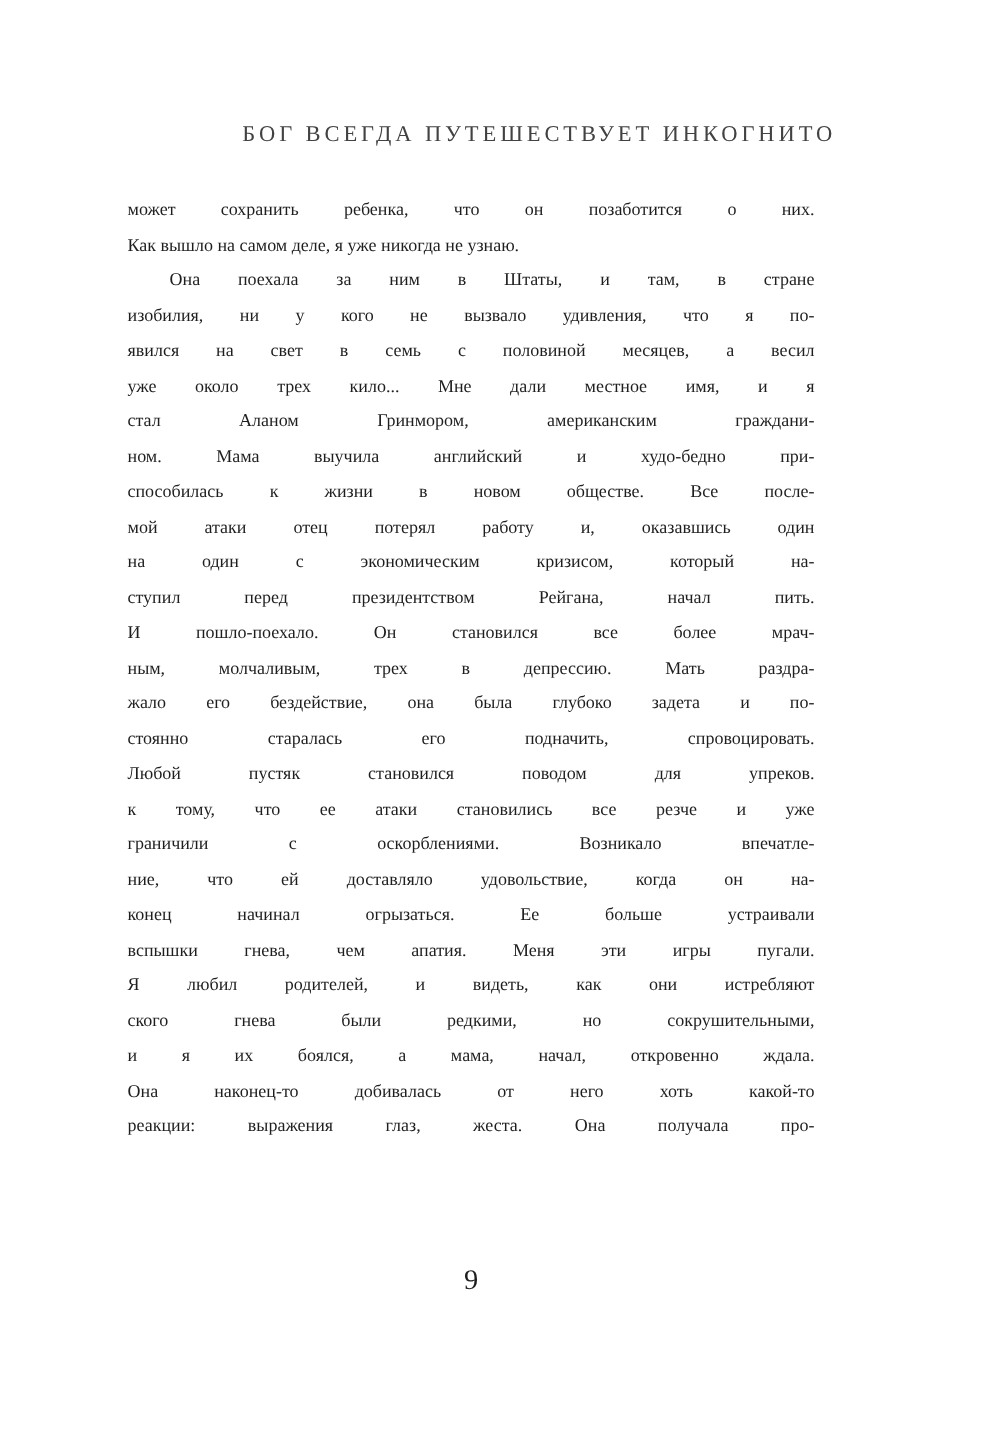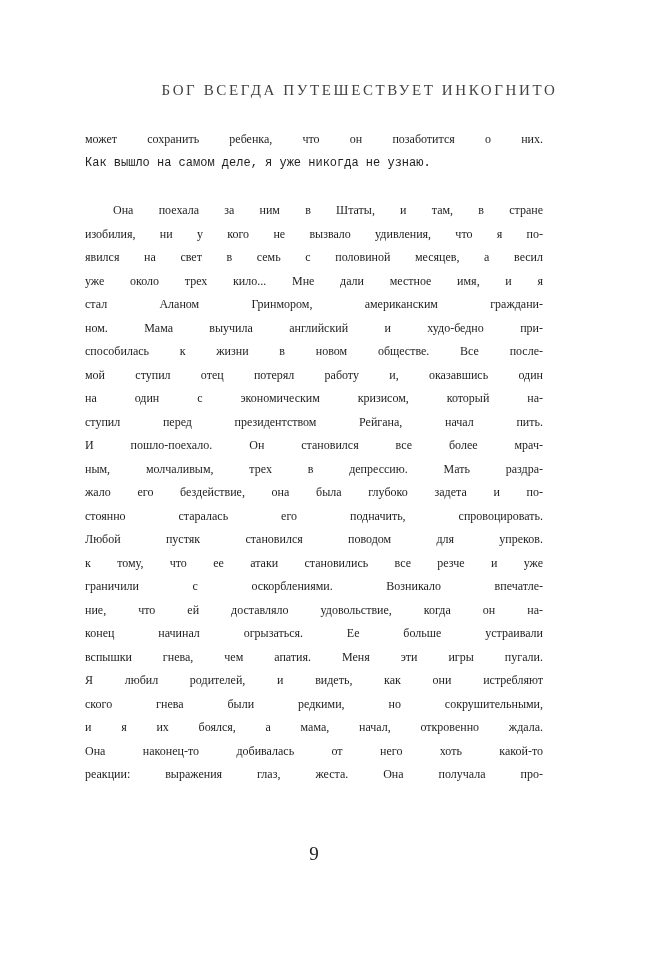--- a/index.html
+++ b/index.html
@@ -42,25 +42,23 @@
     color: var(--body-color, #1e1e1e);
   }
   .line {
     text-align: justify;
     text-align-last: justify;
     text-justify: inter-word;
     white-space: normal;
   }
   .line.para-end {
     text-align-last: left;
-    font-family: Liberation Mono, monospace;
   }
   .line.indent {
     text-indent: 28px;
-    margin-top: 24px;
   }
   .page-number {
     position: absolute;
     top: 843px;
     left: 85px;
     width: 458px;
     text-align: center;
     font-size: 19px;
     color: var(--body-color, #1e1e1e);
   }
@@ -75,21 +73,21 @@
   <div class="text-block">
       <div class="line">может сохранить ребенка, что он позаботится о них.</div>
       <div class="line para-end">Как вышло на самом деле, я уже никогда не узнаю.</div>
       <div class="line indent">Она поехала за ним в Штаты, и там, в стране</div>
       <div class="line">изобилия, ни у кого не вызвало удивления, что я по-</div>
       <div class="line">явился на свет в семь с половиной месяцев, а весил</div>
       <div class="line">уже около трех кило... Мне дали местное имя, и я</div>
       <div class="line">стал Аланом Гринмором, американским граждани-</div>
       <div class="line">ном. Мама выучила английский и худо-бедно при-</div>
       <div class="line">способилась к жизни в новом обществе. Все после-</div>
-      <div class="line">мой ступил отец потерял работу и, оказавшись один</div>
+      <div class="line">мой атаки отец потерял работу и, оказавшись один</div>
       <div class="line">на один с экономическим кризисом, который на-</div>
       <div class="line">ступил перед президентством Рейгана, начал пить.</div>
       <div class="line">И пошло-поехало. Он становился все более мрач-</div>
       <div class="line">ным, молчаливым, трех в депрессию. Мать раздра-</div>
       <div class="line">жало его бездействие, она была глубоко задета и по-</div>
       <div class="line">стоянно старалась его подначить, спровоцировать.</div>
       <div class="line">Любой пустяк становился поводом для упреков.</div>
       <div class="line">к тому, что ее атаки становились все резче и уже</div>
       <div class="line">граничили с оскорблениями. Возникало впечатле-</div>
       <div class="line">ние, что ей доставляло удовольствие, когда он на-</div>

